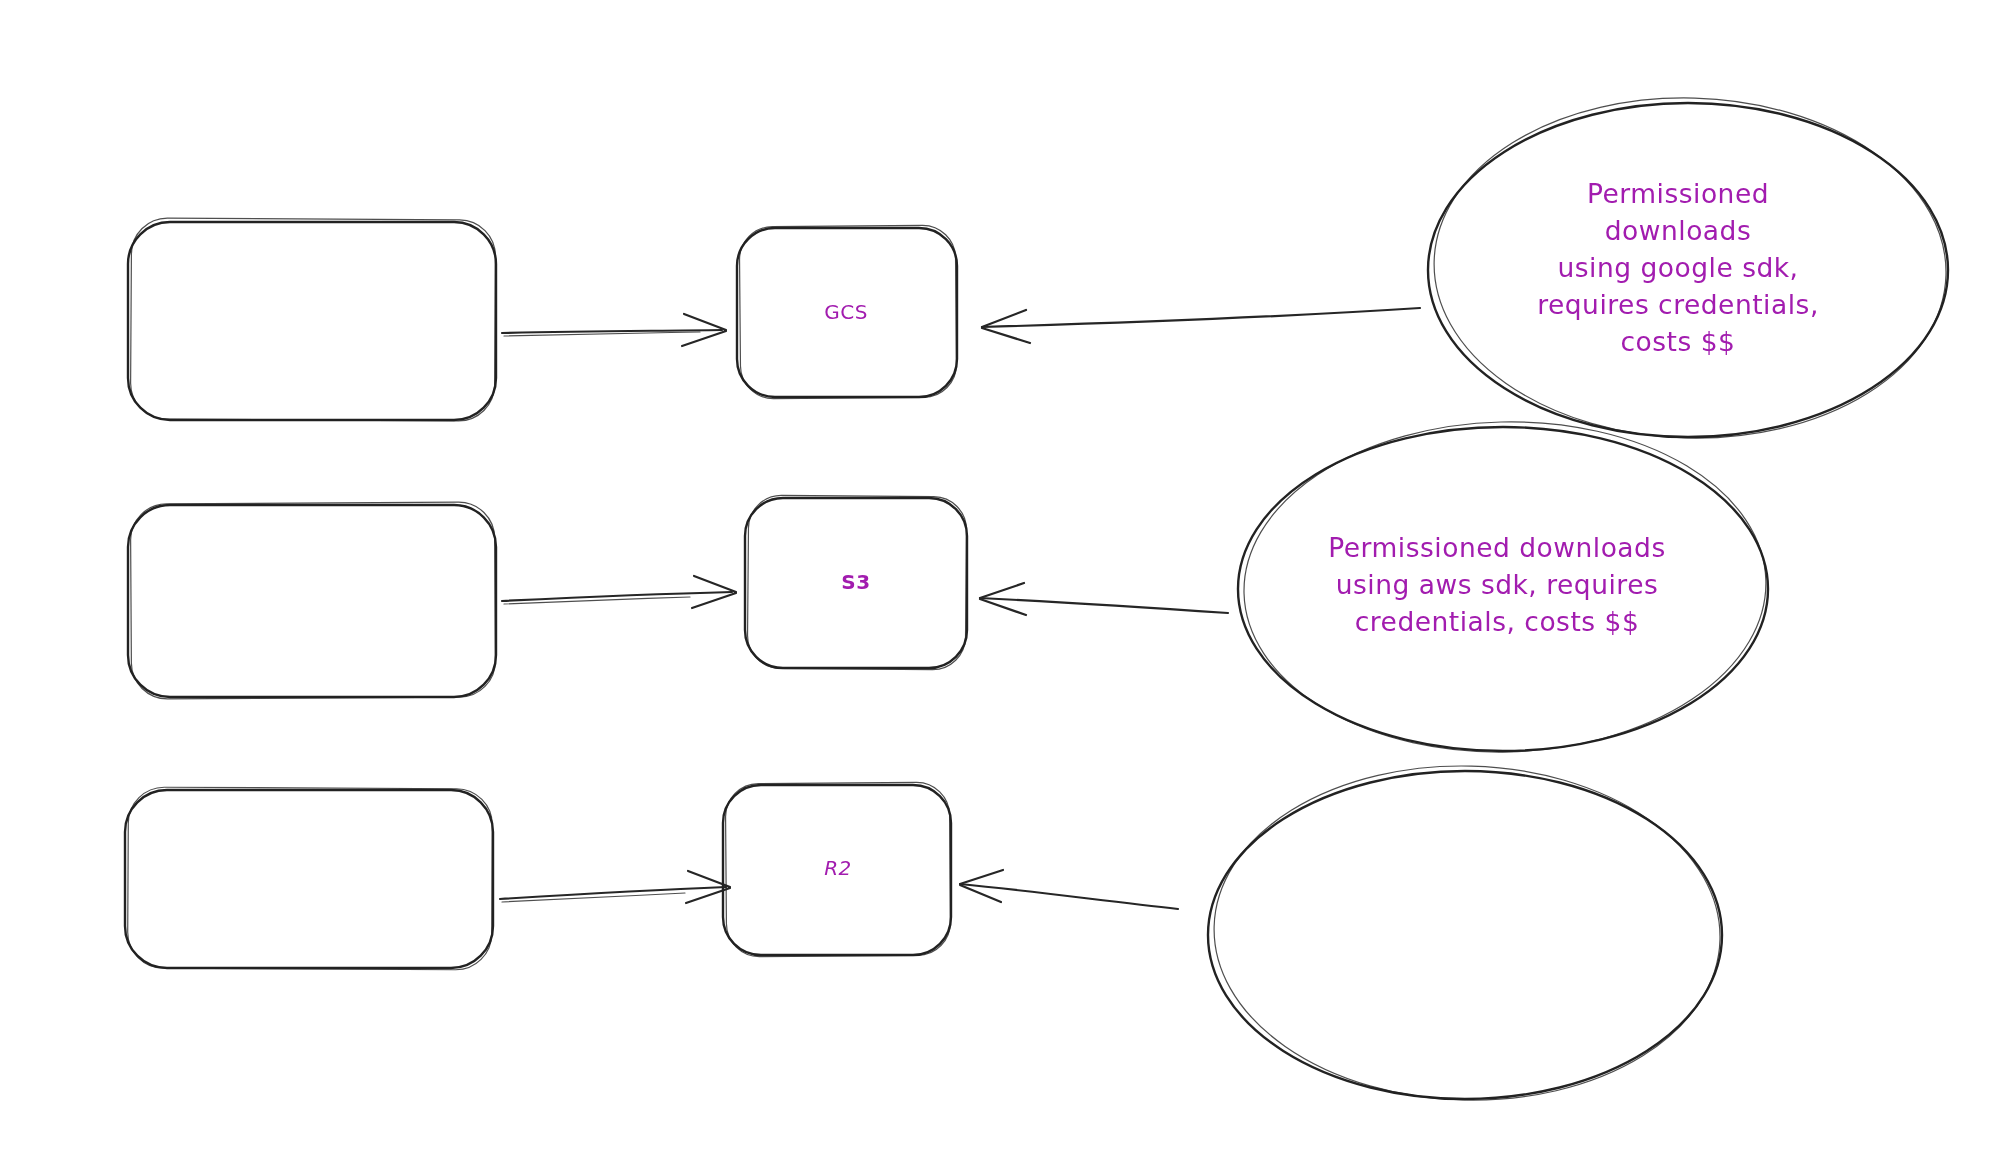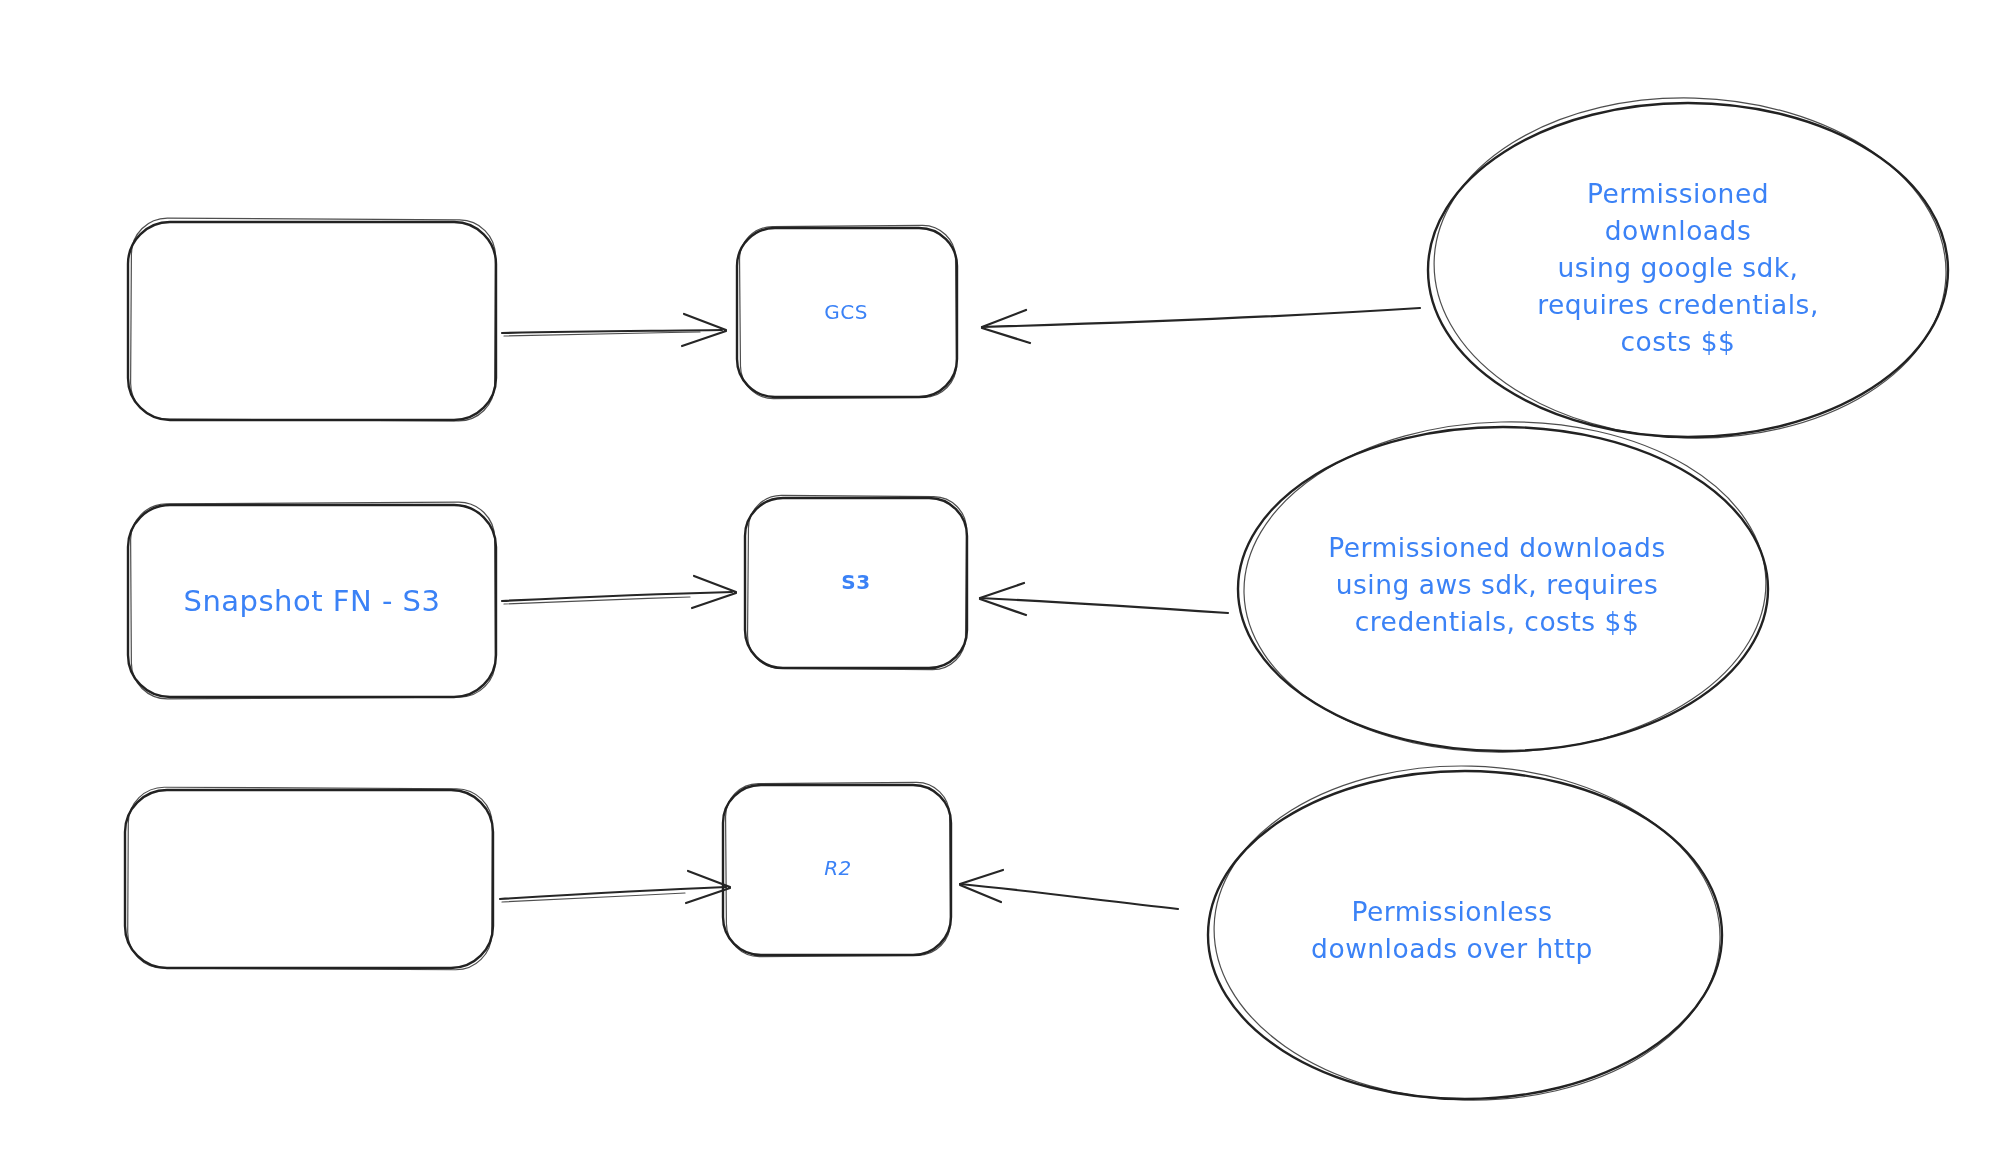--- a/index.html
+++ b/index.html
@@ -23,21 +23,21 @@
   }
   
   .s1 { fill: none; stroke: #222222; stroke-width: 2.4; stroke-linecap: round; stroke-linejoin: round; }
   .s2 { fill: none; stroke: #222222; stroke-width: 1.2; opacity: 0.8; stroke-linecap: round; }
   .arrow { fill: none; stroke: #262626; stroke-width: 2.2; stroke-linecap: round; stroke-linejoin: round; }
 
   .label {
     position: absolute;
     transform: translate(-50%, -50%);
     text-align: center;
-    color: #3b82f6;
+    color: #a21caf;
     letter-spacing: 0.5px;
     white-space: pre-line;
     line-height: 1.4;
     user-select: none;
   }
   .box-label   { font-size: 29px; }
   .store-label { font-size: 20px; }
   .note-label  { font-size: 26.5px; }
 </style>
 </head>
@@ -113,23 +113,20 @@
       <ellipse class="s2" cx="1467" cy="933" rx="253" ry="167" transform="rotate(1.5 1465 935)"></ellipse>
     </g>
   </svg>
 
   <div class="label store-label" style="left:846px;  top:312px;">GCS</div>
   <div class="label note-label" style="left:1678px; top:268px;">Permissioned downloads
 using google sdk,
 requires credentials,
 costs $$</div>
 
-  <div class="label box-label" style="left:312px;  top:601px;">Snapshot FN - S3</div>
   <div class="label store-label" style="left:856px;  top:582px;font-weight:bold;">S3</div>
   <div class="label note-label" style="left:1497px; top:585px;">Permissioned downloads
 using aws sdk, requires
 credentials, costs $$</div>
 
   <div class="label store-label" style="left:838px;  top:868px;font-style:italic;">R2</div>
-  <div class="label note-label" style="left:1452px; top:930px;">Permissionless
-downloads over http</div>
 
 </div>
 
 </body></html>

